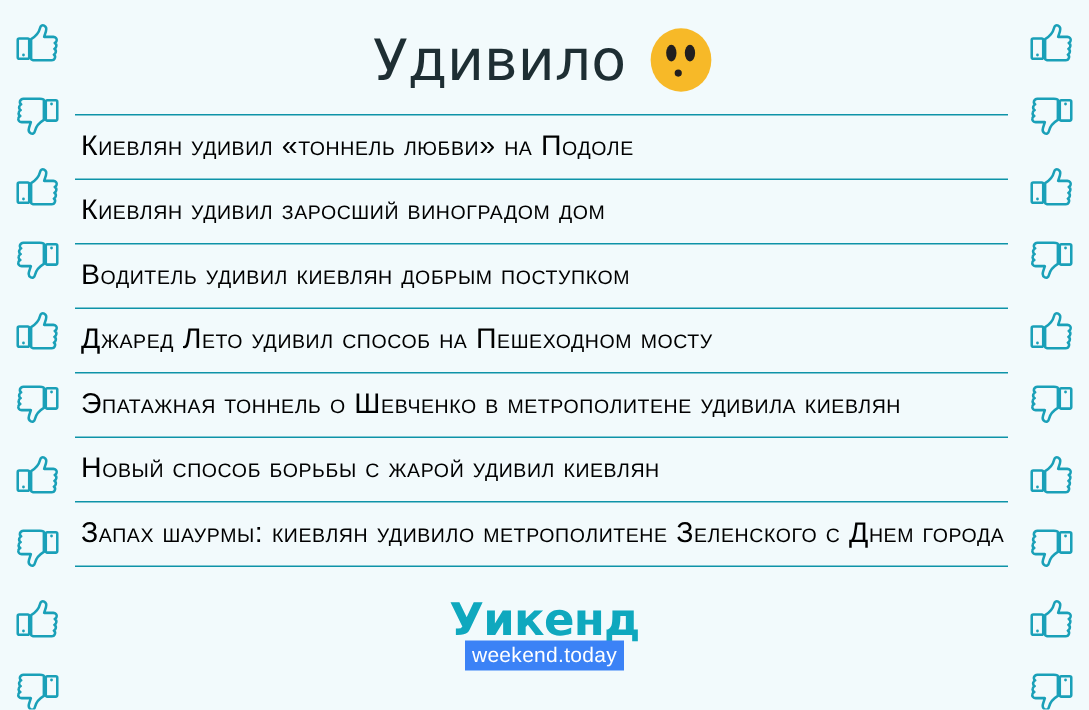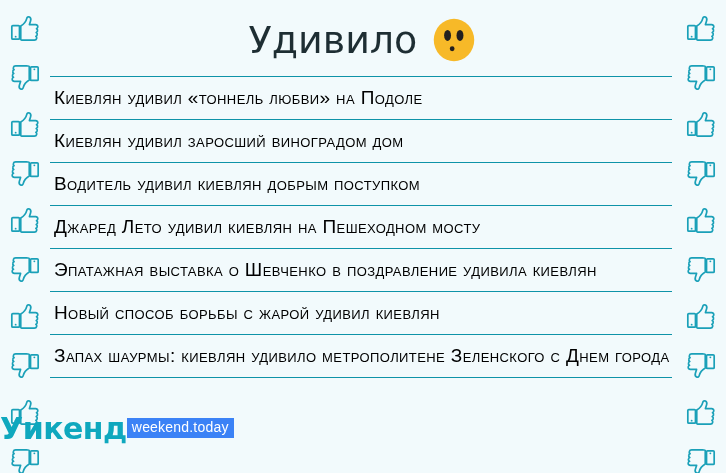--- a/index.html
+++ b/index.html
@@ -96,21 +96,21 @@
   }
 
   
   .footer {
     position: absolute;
     left: 0;
     right: 0;
     top: 398px;
     height: 62px;
     display: flex;
-    flex-direction: row;
+    flex-direction: column;
     align-items: center;
     justify-content: flex-start;
   }
   .logo-word {
     font-family: "DejaVu Sans", sans-serif;
     font-size: 30px;
     font-weight: bold;
     color: #0FA8BE;
     line-height: 32px;
     letter-spacing: -0.5px;
@@ -220,24 +220,24 @@
       <div class="item">
         <p class="item-text">Киевлян удивил «тоннель любви» на Подоле</p>
       </div>
       <div class="item">
         <p class="item-text">Киевлян удивил заросший виноградом дом</p>
       </div>
       <div class="item">
         <p class="item-text">Водитель удивил киевлян добрым поступком</p>
       </div>
       <div class="item">
-        <p class="item-text">Джаред Лето удивил киевлян на Пешеходном мосту</p>
-      </div>
-      <div class="item">
-        <p class="item-text">Эпатажная выставка о Шевченко в поздравление удивила киевлян</p>
+        <p class="item-text">Джаред Лето удивил способ на Пешеходном мосту</p>
+      </div>
+      <div class="item">
+        <p class="item-text">Эпатажная тоннель о Шевченко в метрополитене удивила киевлян</p>
       </div>
       <div class="item">
         <p class="item-text">Новый способ борьбы с жарой удивил киевлян</p>
       </div>
       <div class="item">
         <p class="item-text">Запах шаурмы: киевлян удивило метрополитене Зеленского с Днем города</p>
       </div>
     </div>
 
   <div class="footer">

